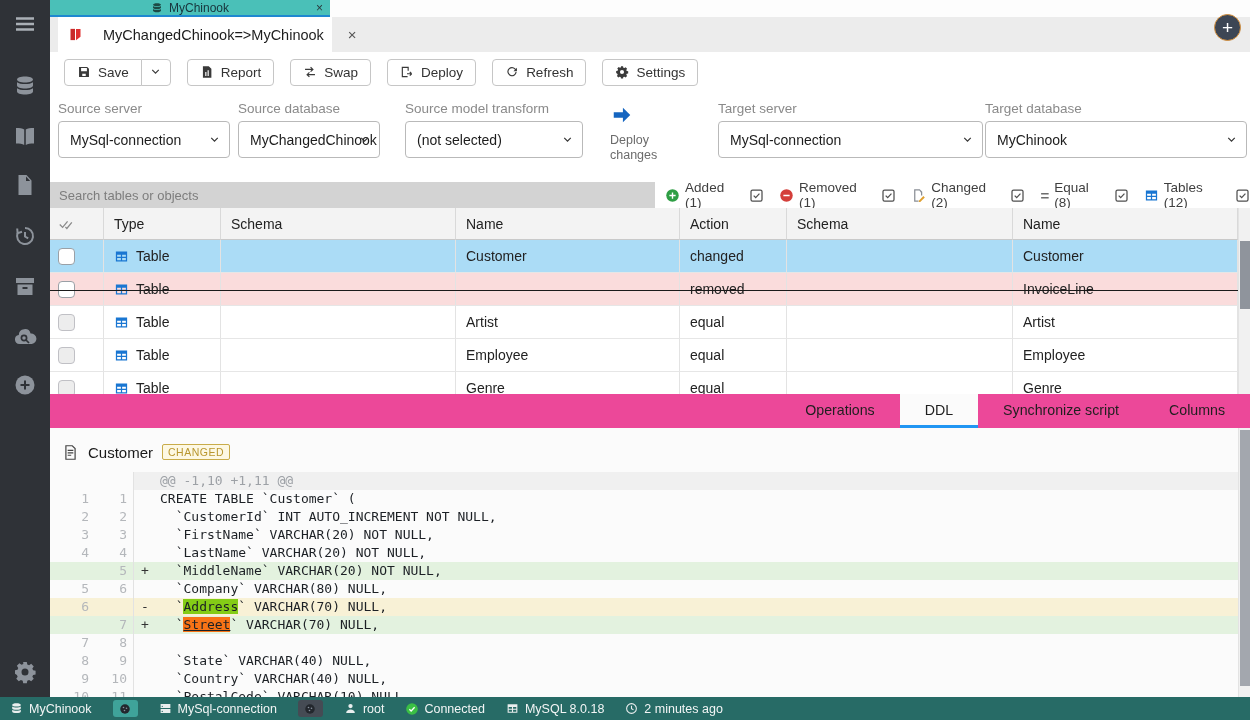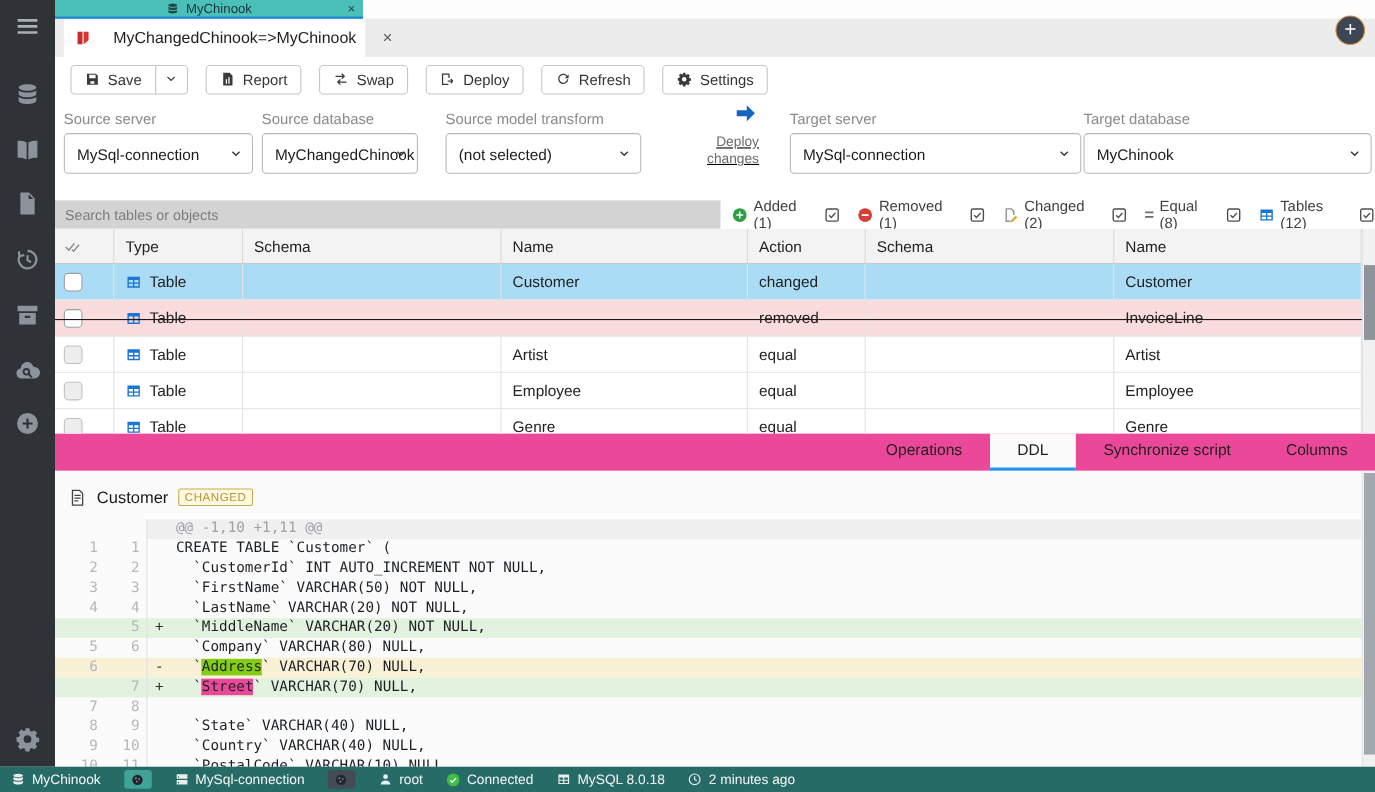--- a/index.html
+++ b/index.html
@@ -30,21 +30,21 @@
   .tbtn { height:27px; border:1px solid #c6c6c6; border-radius:4px; background:#fff; padding:0 12px; display:flex; align-items:center; gap:7px; font-size:13.5px; color:#333; cursor:pointer; }
   .tbtn .ic { width:14px; height:14px; color:#3a3a3a; }
   .tbtn.grp-l { border-radius:4px 0 0 4px; }
   .tbtn.grp-r { border-radius:0 4px 4px 0; margin-left:-1px; padding:0 7px; }
 
   
   .config { position:relative; height:90px; background:#fff; }
   .cfg-label { position:absolute; top:9px; font-size:13.5px; color:#8a8a8a; }
   .select { position:absolute; top:29px; height:37px; border:1px solid #b9b9b9; border-radius:4px; background:#fff; display:flex; align-items:center; padding:0 26px 0 11px; font-size:14px; color:#1c1c1c; cursor:pointer; }
   .select .ic { position:absolute; right:8px; width:13px; height:13px; color:#333; }
-  .deploy-block { position:absolute; left:560px; top:0; width:80px; text-align:right;text-decoration:underline; }
+  .deploy-block { position:absolute; left:560px; top:12px; width:80px; text-align:left; }
   .deploy-block .ic { width:24px; height:22px; color:#1565c0; }
   .deploy-block .lbl { margin-top:3px; font-size:12.5px; color:#6b6b6b; line-height:15px; }
 
   
   .filter-row { height:26px; display:flex; align-items:stretch; background:#fff; }
   .search { width:618px; background:#d3d3d3; border:none; outline:none; padding:0 9px; font-size:13px; color:#333; font-family:"Liberation Sans",sans-serif; }
   .search::placeholder { color:#7d7d7d; }
   .badges { display:flex; align-items:center; gap:15px; padding-left:10px; font-size:13.5px; color:#3f3f3f; }
   .badge { display:flex; align-items:center; gap:5px; cursor:pointer; }
   .badge .ic { width:15px; height:15px; }
@@ -85,21 +85,21 @@
   .g { text-align:right; padding-right:6px; color:#b4b7bb; flex:none; }
   .go { width:45px; } .gn { width:38px; }
   .body { flex:1; display:flex; border-left:1px solid #e2e2e2; min-width:0; }
   .marker { width:26px; padding-left:7px; color:#333; flex:none; }
   .code { white-space:pre; color:#1c2025; }
   .dline.add { background:#e3f2df; }
   .dline.del { background:#f8f1d6; }
   .dline.hunk .body { background:#f0f0f0; }
   .dline.hunk .code { color:#9da1a6; }
   .hl-del { background:#84cc16; }
-  .hl-add { background:#ec4899; }
+  .hl-add { background:#f97316;text-decoration:underline; }
 
   
   .statusbar { position:absolute; left:0; bottom:0; width:1250px; height:23px; background:#276b66; display:flex; align-items:center; gap:21px; padding-left:10px; color:#f2f5f5; font-size:12.5px; z-index:10; }
   .sitem { display:flex; align-items:center; gap:6px; }
   .sitem .ic { width:13px; height:13px; color:#e9eeee; }
   .sb-btn { width:25px; height:17px; border-radius:3px; display:flex; align-items:center; justify-content:center; cursor:pointer; }
   .sb-btn .ic { width:12px; height:12px; }
   .sb-btn.teal { background:#3fa39a; }
   .sb-btn.dark { background:#454b54; }
 </style>
@@ -560,21 +560,21 @@
           <div class="body">
               <span class="marker"></span>
               <span class="code"><span>  `CustomerId` INT AUTO_INCREMENT NOT NULL,</span><span></span><span></span></span>
             </div>
         </div>
         <div class="dline">
           <span class="g go">3</span>
             <span class="g gn">3</span>
           <div class="body">
               <span class="marker"></span>
-              <span class="code"><span>  `FirstName` VARCHAR(50) NOT NULL,</span><span></span><span></span></span>
+              <span class="code"><span>  `FirstName` VARCHAR(20) NOT NULL,</span><span></span><span></span></span>
             </div>
         </div>
         <div class="dline">
           <span class="g go">4</span>
             <span class="g gn">4</span>
           <div class="body">
               <span class="marker"></span>
               <span class="code"><span>  `LastName` VARCHAR(20) NOT NULL,</span><span></span><span></span></span>
             </div>
         </div>

